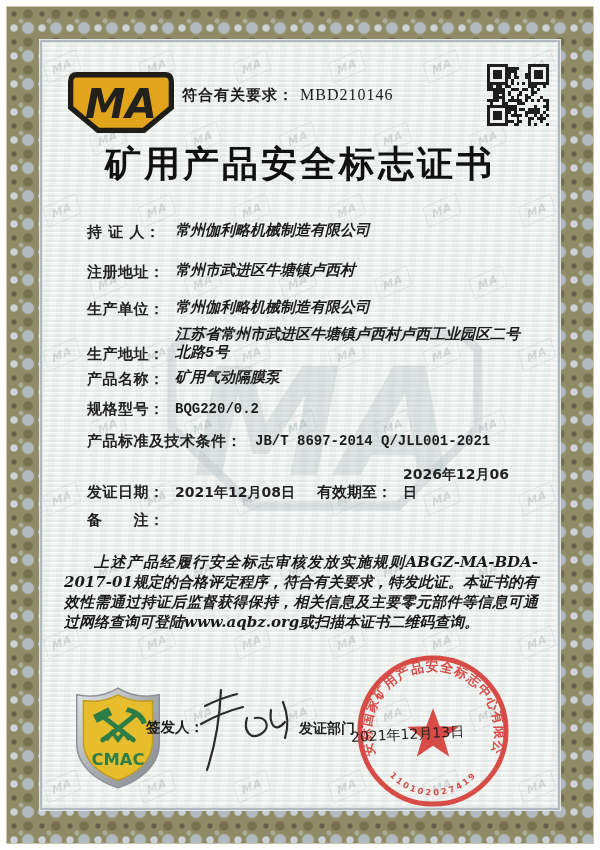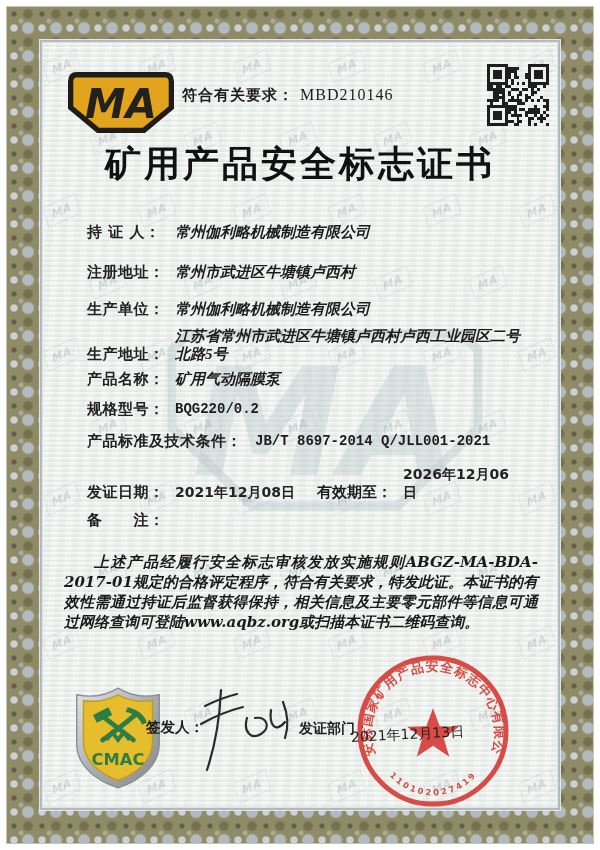--- a/index.html
+++ b/index.html
@@ -48,21 +48,21 @@
   .title{
     position:absolute;left:0;right:0;top:98px;text-align:center;
     font-size:36px;font-weight:700;letter-spacing:3px;color:#111;margin:0;
   }
   
   .fields{position:absolute;left:45px;right:36px;top:181px;font-size:15px;}
   .row{display:flex;align-items:flex-end;line-height:18px;}
   .row .lbl{flex:0 0 88px;font-weight:700;color:#222;letter-spacing:.5px;white-space:nowrap;}
   .row .lbl.wide{flex:0 0 168px;}
   .row .val{font-weight:700;}
-  .kai{font-style:italic;font-family:Liberation Serif, serif;}
+  .kai{font-style:italic;font-family:Liberation Mono, monospace;}
   .num{font-family:Liberation Mono, monospace;font-weight:700;font-size:14px;}
   .r2{margin-top:22px}.r3{margin-top:19px}.r4{margin-top:9px}.r5{margin-top:7px}
   .r6{margin-top:12px}.r7{margin-top:14px}.r8{margin-top:8px}
   .rdates{margin-top:15px}.rremark{margin-top:10px}
   .rdates .val1{flex:0 0 132px;}
   .rdates .lbl2{font-weight:700;margin-left:10px;flex:0 0 86px;white-space:nowrap;}
   .date-txt{font-family:"DejaVu Sans","Liberation Sans",sans-serif;font-size:14px;font-weight:400;color:#222;}
   
   .statement{
     position:absolute;left:22px;right:20px;top:510px;

